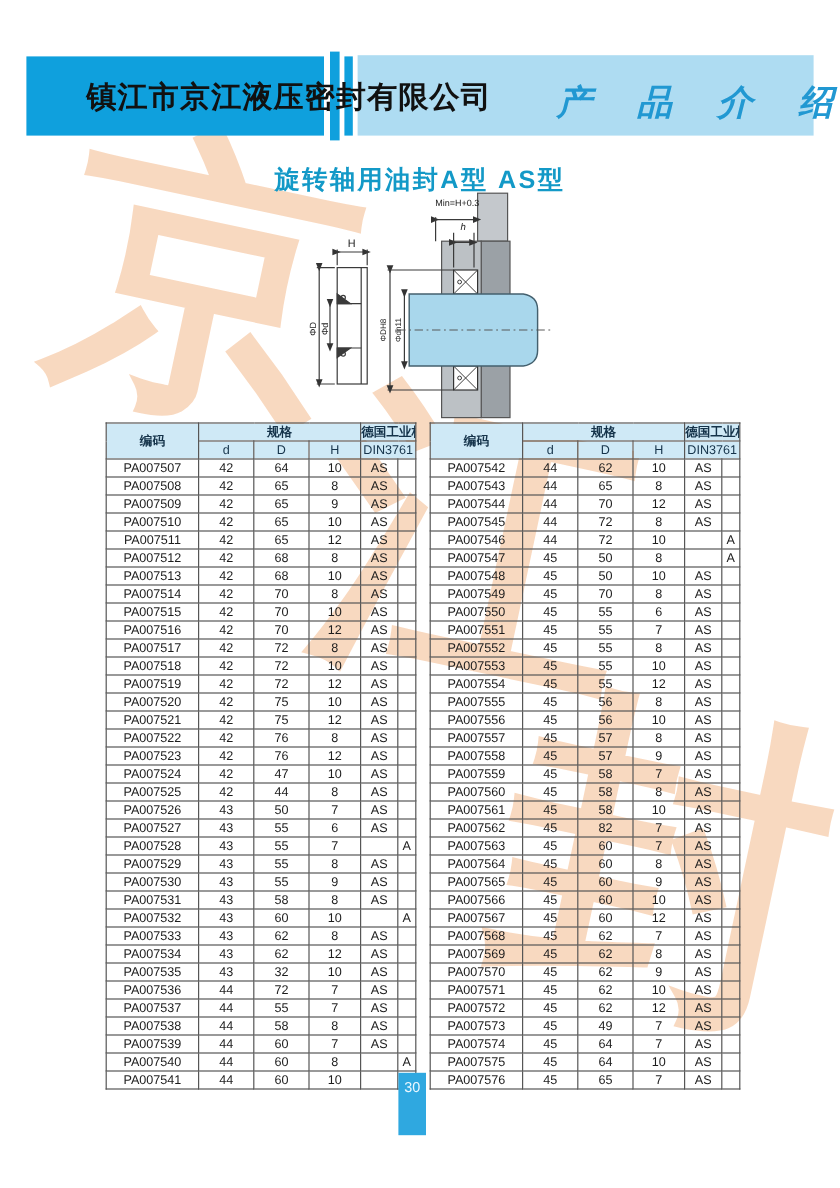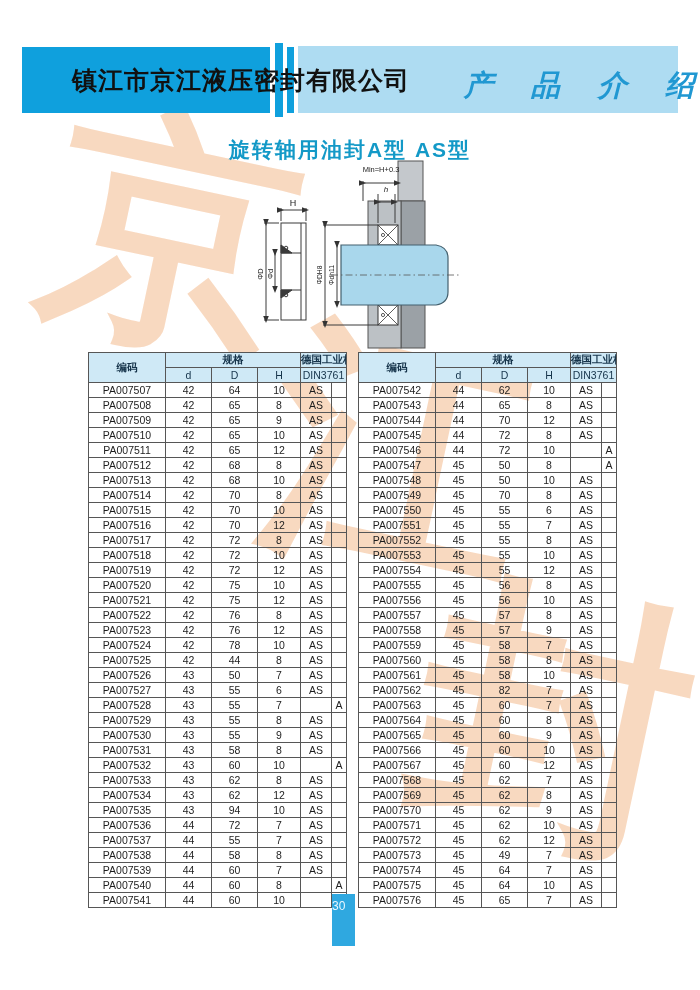--- a/index.html
+++ b/index.html
@@ -50,21 +50,21 @@
   table.spec th,table.spec td{
     border:1px solid #565656;height:14px;padding:0;text-align:center;
     white-space:nowrap;overflow:hidden;font-weight:normal;
   }
   table.spec thead th{background:#cfe9f6;color:#15334a;}
   table.spec thead th.big{font-weight:bold;}
   td.c-as{text-align:left;padding-left:5px;}
   
   .page-badge{
     position:absolute;z-index:1;left:332px;top:894px;width:23px;height:52px;
-    background:#2fa8e0;color:#eaf7ff;font-size:12px;
+    background:#2fa8e0;color:#eaf7ff;font-size:12px;text-align:center;
     padding-top:5px;box-sizing:border-box;
   }
 </style>
 </head>
 <body>
 
 <div class="watermark">
   <div class="wm-char wm-1">京</div>
   <div class="wm-char wm-2">江</div>
   <div class="wm-char wm-3">封</div>
@@ -315,21 +315,21 @@
         <td>PA007523</td>
         <td>42</td>
         <td>76</td>
         <td>12</td>
         <td class="c-as">AS</td>
         <td></td>
       </tr>
       <tr>
         <td>PA007524</td>
         <td>42</td>
-        <td>78</td>
+        <td>47</td>
         <td>10</td>
         <td class="c-as">AS</td>
         <td></td>
       </tr>
       <tr>
         <td>PA007525</td>
         <td>42</td>
         <td>44</td>
         <td>8</td>
         <td class="c-as">AS</td>
@@ -403,21 +403,21 @@
         <td>PA007534</td>
         <td>43</td>
         <td>62</td>
         <td>12</td>
         <td class="c-as">AS</td>
         <td></td>
       </tr>
       <tr>
         <td>PA007535</td>
         <td>43</td>
-        <td>94</td>
+        <td>32</td>
         <td>10</td>
         <td class="c-as">AS</td>
         <td></td>
       </tr>
       <tr>
         <td>PA007536</td>
         <td>44</td>
         <td>72</td>
         <td>7</td>
         <td class="c-as">AS</td>

